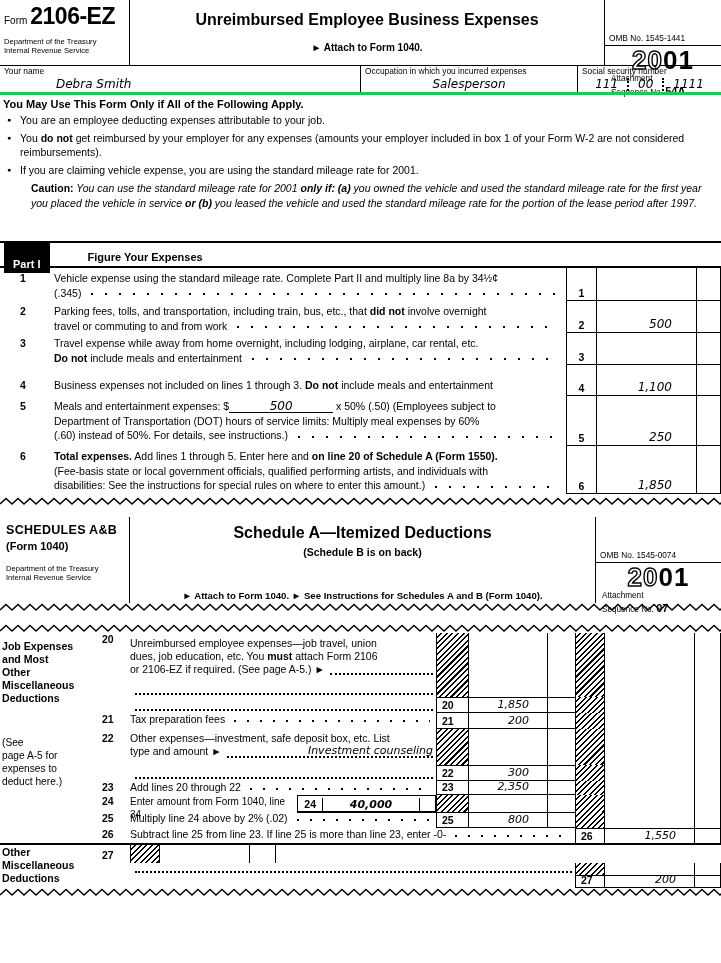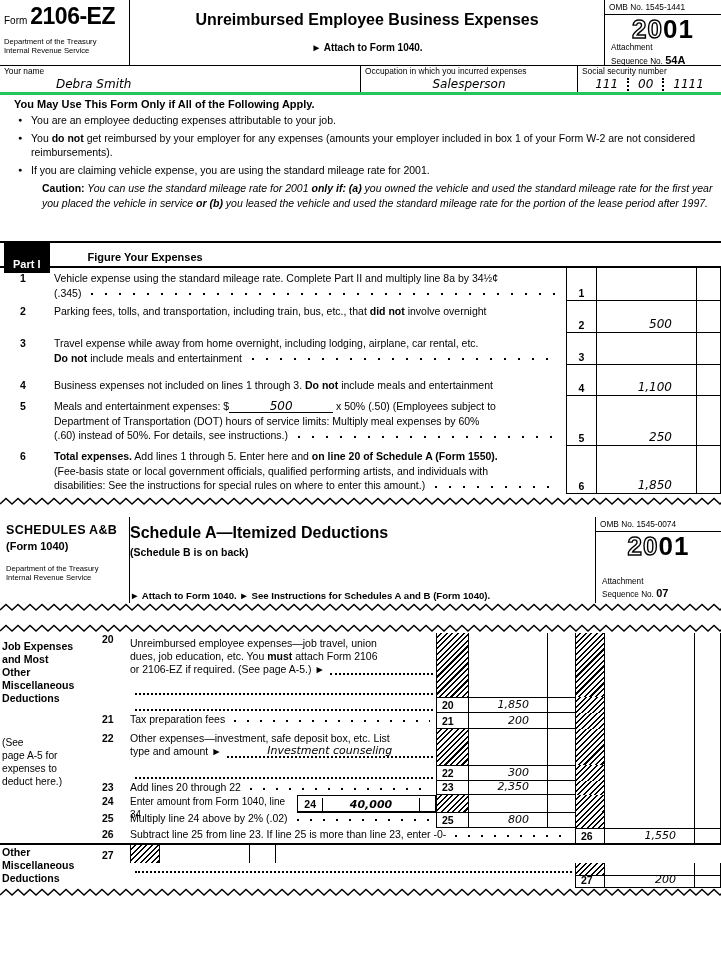--- a/index.html
+++ b/index.html
@@ -13,40 +13,40 @@
   
   #f-header{top:0;height:65px;display:flex;border-bottom:1px solid #000;}
   .fh-left{width:130px;border-right:1.6px solid #000;padding:3px 4px 0 4px;box-sizing:border-box;}
   .fw{font-size:10px;}
   .fn{font-size:23px;font-weight:bold;letter-spacing:-0.5px;}
   .dept{font-size:7.6px;line-height:1.2;margin-top:7px;}
   .fh-mid{flex:1;text-align:center;}
   .f-title{font-size:16px;font-weight:bold;margin-top:11px;}
   .f-attach{font-size:10px;font-weight:bold;margin-top:13px;}
   .fh-right{width:117px;border-left:1.6px solid #000;box-sizing:border-box;display:flex;flex-direction:column;}
-  .omb{font-size:8.3px;padding:2px 0 2px 4px;border-bottom:1px solid #000;white-space:nowrap;}
+  .omb{font-size:8.3px;padding:2px 0 2px 4px;border-bottom:1px solid #000;white-space:nowrap;margin-top:31px;}
   .year{font-size:26px;font-weight:bold;text-align:center;line-height:1.05;letter-spacing:1px;margin-top:1px;}
   .yr-o{color:#fff;-webkit-text-stroke:1.4px #000;}
   .att-seq{font-size:8.2px;line-height:1.25;padding:0 0 2px 6px;margin-top:auto;}
   .seqno{font-size:11px;font-weight:bold;}
 
   
   #f-namerow{top:65px;height:30px;display:flex;border-bottom:3px solid #22c55e;box-sizing:border-box;}
   .nr{box-sizing:border-box;padding:1px 4px;}
   .nr-label{font-size:8.4px;}
   .nr-name{width:360px;}
   .nr-occ{width:217px;border-left:1.3px solid #000;}
   .nr-ssn{flex:1;border-left:1.3px solid #000;}
   .nr-val{margin:1px 0 0 52px;}
   .nr-val-c{text-align:center;margin-top:1px;}
   .ssn-digits{display:flex;justify-content:center;align-items:center;margin-top:1px;}
   .ssn-sep{border-left:2px dotted #000;height:13px;margin:0 9px;}
 
   
-  #f-elig{top:95px;height:148px;border-bottom:2.6px solid #000;box-sizing:border-box;padding:3px 6px 0 14px;}
+  #f-elig{top:95px;height:148px;border-bottom:2.6px solid #000;box-sizing:border-box;padding:3px 6px 0 3px;}
   .mayuse{font-weight:bold;font-size:11px;margin-bottom:4px;}
   .bullet{position:relative;padding-left:17px;margin-bottom:4px;line-height:1.32;}
   .bdot{position:absolute;left:4px;top:1px;font-size:7px;}
   .caution{margin:2px 0 0 28px;line-height:1.38;width:676px;}
   .ci{font-style:italic;}
 
   
   #f-part1hdr{top:247px;height:21px;border-bottom:2.6px solid #000;box-sizing:border-box;display:flex;align-items:center;}
   .part-label{background:#000;color:#fff;font-weight:bold;font-size:11px;padding:17px 9px 3px 9px;margin:0 38px 0 4px;}
   .part-title{font-weight:bold;font-size:11px;}
@@ -70,21 +70,21 @@
 
   
   .zigwrap{height:9px;}
   .zigwrap svg{display:block;}
 
   
   #sa-header{top:517px;height:86px;display:flex;}
   .sah-left{width:130px;border-right:1.8px solid #000;box-sizing:border-box;padding:6px 2px 0 6px;}
   .sah-name{font-size:12.5px;font-weight:bold;letter-spacing:0.3px;}
   .sah-1040{font-size:11px;font-weight:bold;margin-top:3px;}
-  .sah-mid{flex:1;display:flex;flex-direction:column;}
+  .sah-mid{flex:1;text-align:center;display:flex;flex-direction:column;}
   .sa-title{font-size:16px;font-weight:bold;margin-top:7px;}
   .sa-sub{font-size:10.5px;font-weight:bold;margin-top:4px;}
   .sa-attach{font-size:9.6px;font-weight:bold;margin-top:auto;margin-bottom:2px;}
   .sah-right{width:126px;border-left:1.8px solid #000;box-sizing:border-box;display:flex;flex-direction:column;}
 
   
   #sa-grid{top:633px;}
   .sa-row{display:flex;box-sizing:border-box;}
   .sb-space{flex:none;width:95px;}
   .sa-num{flex:none;width:35px;padding-left:7px;font-weight:bold;box-sizing:border-box;}
@@ -96,21 +96,21 @@
   .cBc{width:28px;border-left:1.3px solid #000;}
   .cC{width:29px;border-left:1.3px solid #000;}
   .cD{width:90px;border-left:1.3px solid #000;}
   .cDc{width:27px;border-left:1.3px solid #000;border-right:1.6px solid #000;}
   .hatch{background:repeating-linear-gradient(135deg,#fff 0 2.4px,#000 2.4px 4px);}
   .bt{border-top:1.2px solid #000;}
   .bb{border-bottom:1.2px solid #000;}
   .nb{font-weight:bold;display:flex;align-items:flex-end;padding:0 0 1px 5px;}
   .amt{display:flex;align-items:flex-end;justify-content:flex-end;padding:0 18px 1px 0;}
   .dotfill{flex:1;align-self:flex-end;border-bottom:2px dotted #000;margin:0 3px 2px 5px;
-           text-align:center;line-height:11px;}
+           text-align:right;line-height:11px;}
   .dotrow{display:flex;flex:1;}
   .sa-leader{flex:1;align-self:flex-end;height:6px;margin:0 6px 2px 8px;
           background-image:radial-gradient(circle at 2px 3px,#000 1.1px,rgba(0,0,0,0) 1.45px);
           background-size:13px 6px;background-repeat:repeat-x;}
   .thickbot{border-bottom:2.6px solid #000;}
   .ibox{display:inline-flex;border:1.3px solid #000;border-bottom-width:2.2px;margin-left:10px;
         align-items:flex-end;height:15px;align-self:flex-start;}
   .ib-n{font-weight:bold;padding:0 6px;border-right:1.3px solid #000;}
   .ib-a{width:96px;text-align:center;border-right:1.3px solid #000;font-weight:bold;}
   .ib-t{width:15px;}
@@ -197,20 +197,24 @@
       <div class="pt-amt hand"></div>
       <div class="pt-cents"></div>
     </div>
 
     <div class="pt-row" style="height:32px">
       <div class="pt-text">
         <div class="tl">
             <span class="lnum">2</span>
             <span class="seg">Parking fees, tolls, and transportation, including train, bus, etc., that <b>did not</b> involve overnight</span>
           </div>
+        <div class="tl ind">
+            <span class="seg">travel or commuting to and from work</span>
+            <div class="leader"></div>
+          </div>
       </div>
       <div class="pt-num">2</div>
       <div class="pt-amt hand">500</div>
       <div class="pt-cents"></div>
     </div>
 
     <div class="pt-row" style="height:32px">
       <div class="pt-text">
         <div class="tl">
             <span class="lnum">3</span>

